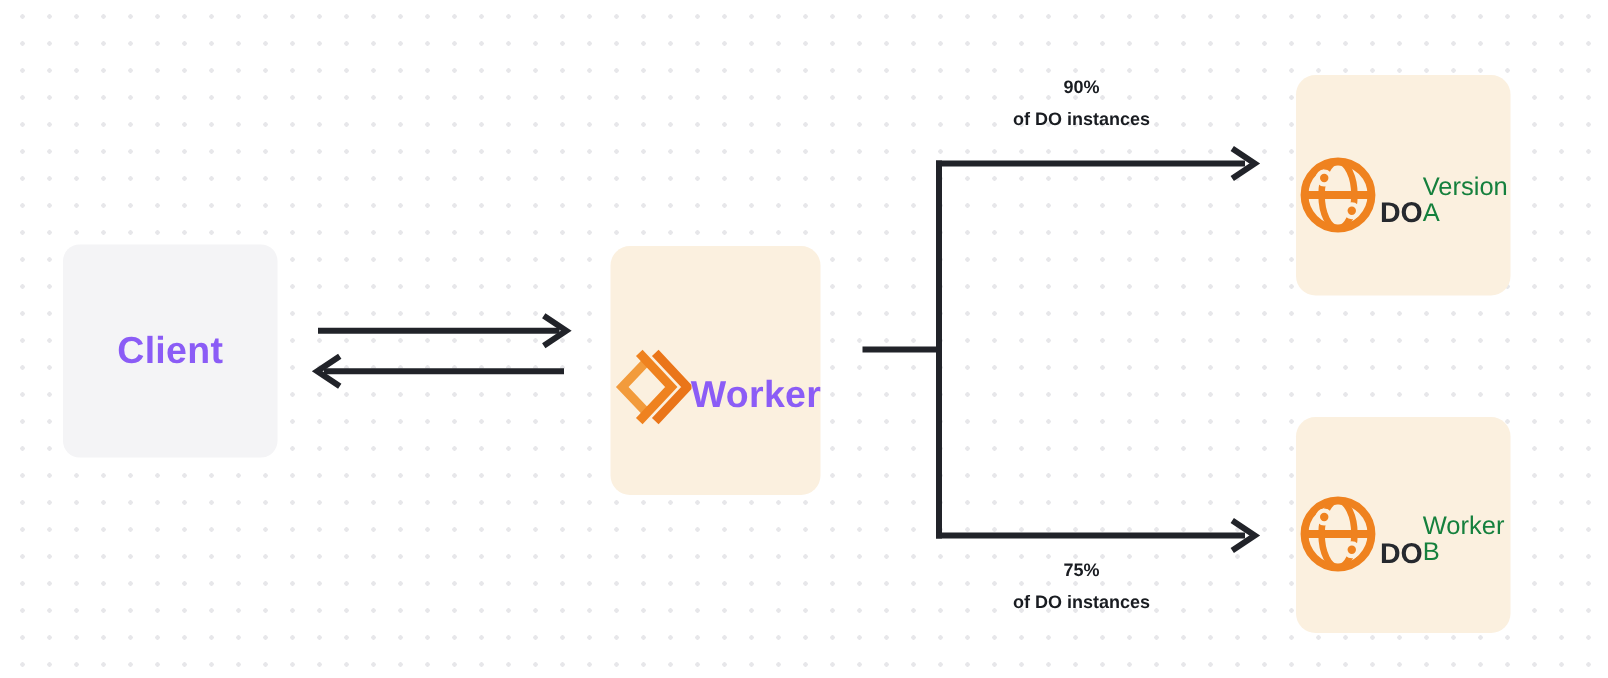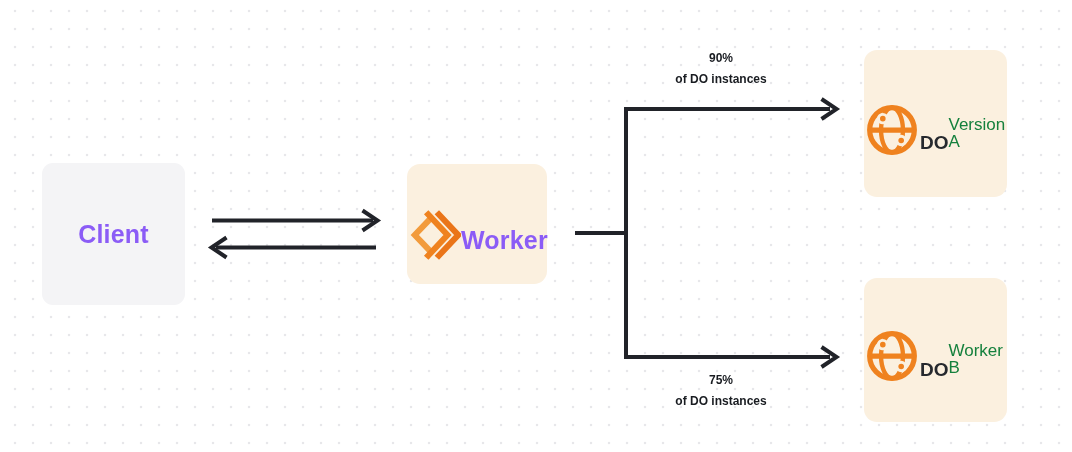--- a/index.html
+++ b/index.html
@@ -28,24 +28,24 @@
     justify-content: center;
     box-sizing: border-box;
   }
   .node-client {
     left: 42px; top: 163px;
     width: 143px; height: 142px;
     background: #f4f4f6;
   }
   .node-worker {
     left: 407px; top: 164px;
-    width: 140px; height: 120px;
+    width: 140px; height: 166px;
     background: #fbf0df;
     border-radius: 13px;
-    justify-content: flex-start;
+    justify-content: center;
     padding-top: 21px;
   }
   .node-do {
     width: 143px;
     background: #fbf0df;
     border-radius: 13px;
     justify-content: flex-start;
     padding-top: 12px;
   }
   .node-do-a { left: 864px; top: 50px;  height: 147px; }

